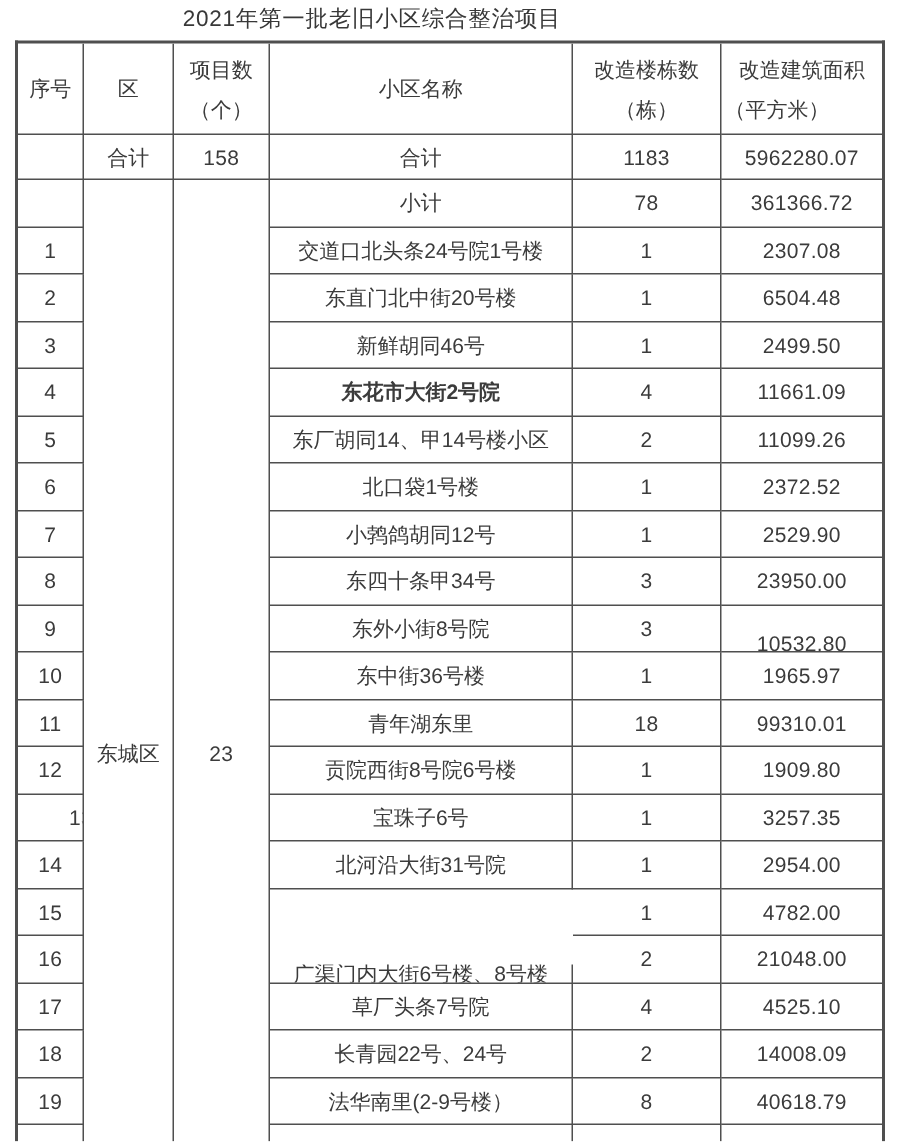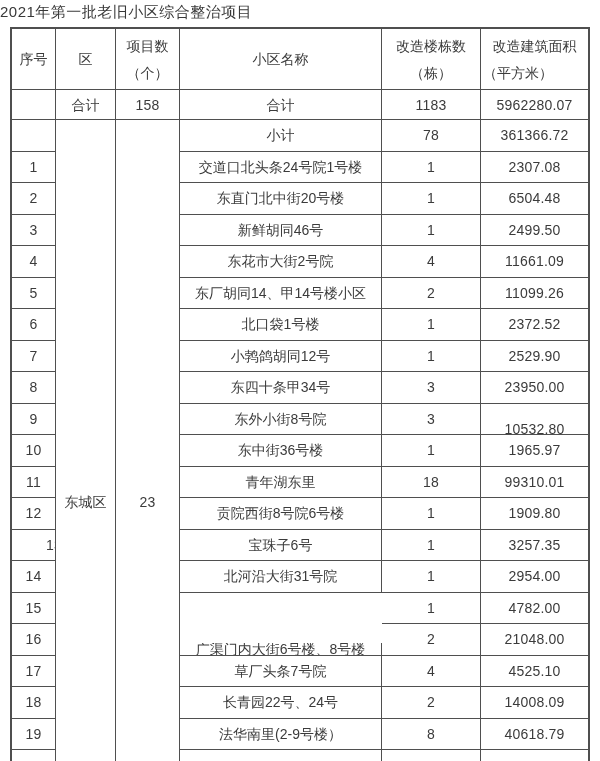--- a/index.html
+++ b/index.html
@@ -10,21 +10,21 @@
   .page{
     position:relative;
     width:600px;height:761px;
     background:#ffffff;
     overflow:hidden;
     font-family:"Liberation Sans","DejaVu Sans",sans-serif;
     color:var(--text);
   }
   .title{
     position:absolute;top:3px;left:0;width:496px;
-    text-align:left;
+    text-align:center;
     font-size:15px;font-weight:500;
     color:#383838;
     letter-spacing:0.5px;
   }
   .table{
     position:absolute;left:10px;top:27px;
     width:580px;height:734px;
     box-sizing:border-box;
     border:2px solid var(--border);
     border-bottom:none;
@@ -119,21 +119,21 @@
       <div class="cell num last" style="grid-area: 4 / 6;">2307.08</div>
       <div class="cell num" style="grid-area: 5 / 1;">2</div>
       <div class="cell" style="grid-area: 5 / 4;">东直门北中街20号楼</div>
       <div class="cell num" style="grid-area: 5 / 5;">1</div>
       <div class="cell num last" style="grid-area: 5 / 6;">6504.48</div>
       <div class="cell num" style="grid-area: 6 / 1;">3</div>
       <div class="cell" style="grid-area: 6 / 4;">新鲜胡同46号</div>
       <div class="cell num" style="grid-area: 6 / 5;">1</div>
       <div class="cell num last" style="grid-area: 6 / 6;">2499.50</div>
       <div class="cell num" style="grid-area: 7 / 1;">4</div>
-      <div class="cell" style="grid-area: 7 / 4;">东花市大街2号院</div>
+      <div class="cell" style="grid-area: 7 / 4; font-weight: bold;">东花市大街2号院</div>
       <div class="cell num" style="grid-area: 7 / 5;">4</div>
       <div class="cell num last" style="grid-area: 7 / 6;">11661.09</div>
       <div class="cell num" style="grid-area: 8 / 1;">5</div>
       <div class="cell" style="grid-area: 8 / 4;">东厂胡同14、甲14号楼小区</div>
       <div class="cell num" style="grid-area: 8 / 5;">2</div>
       <div class="cell num last" style="grid-area: 8 / 6;">11099.26</div>
       <div class="cell num" style="grid-area: 9 / 1;">6</div>
       <div class="cell" style="grid-area: 9 / 4;">北口袋1号楼</div>
       <div class="cell num" style="grid-area: 9 / 5;">1</div>
       <div class="cell num last" style="grid-area: 9 / 6;">2372.52</div>

